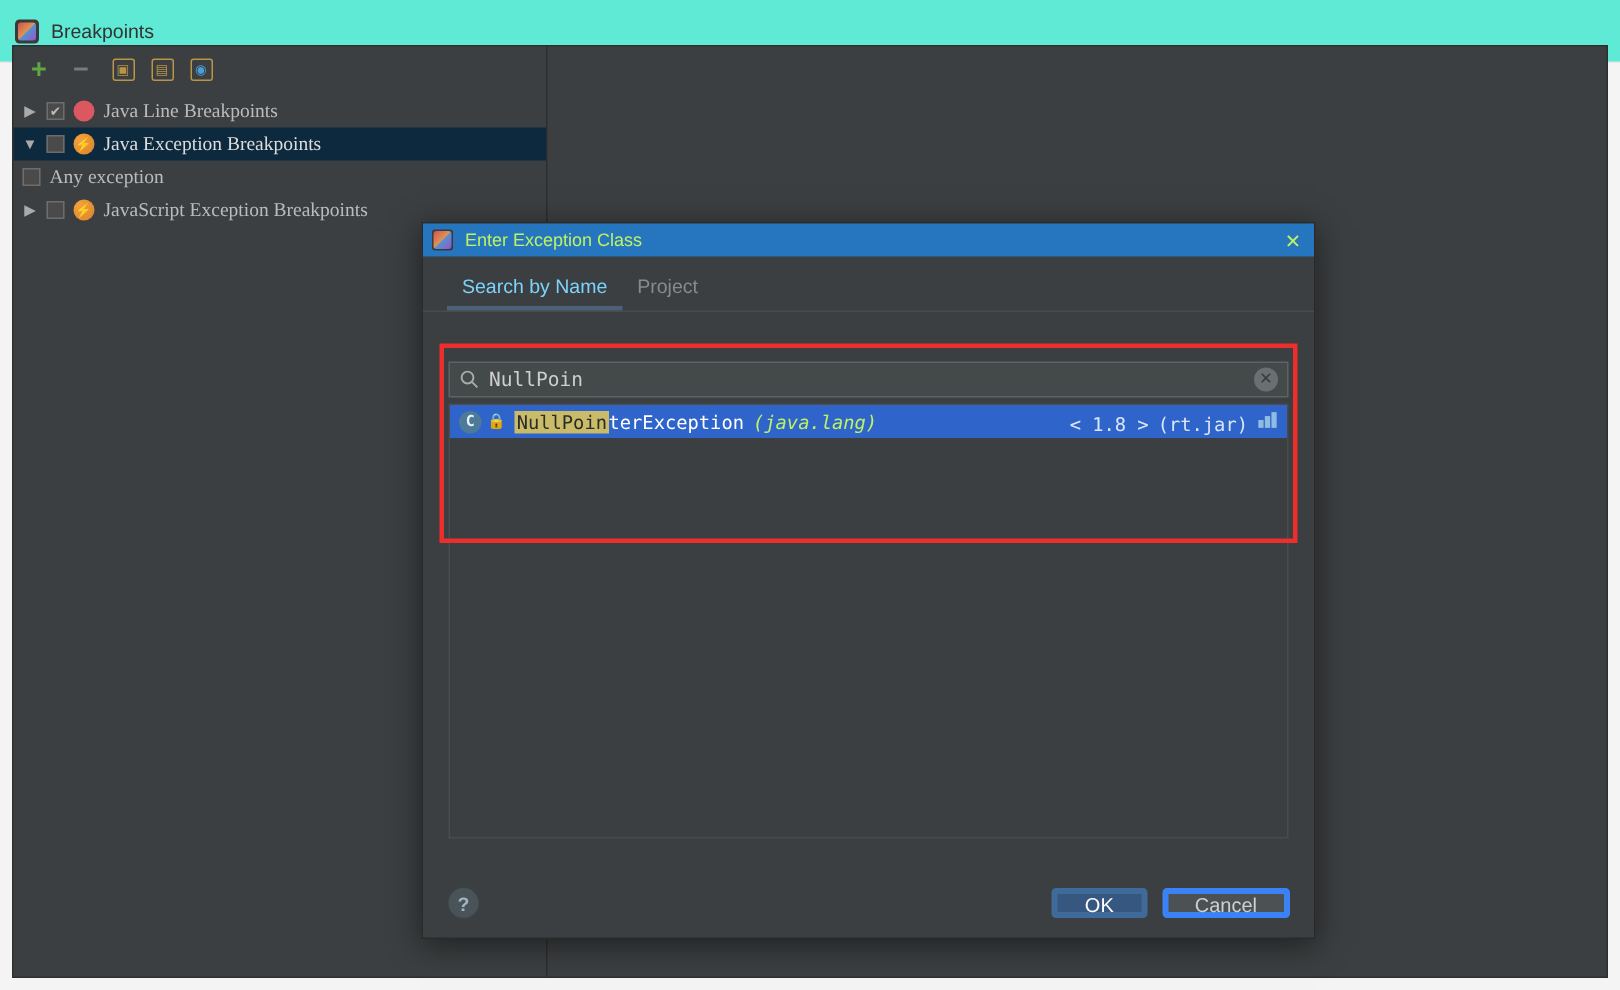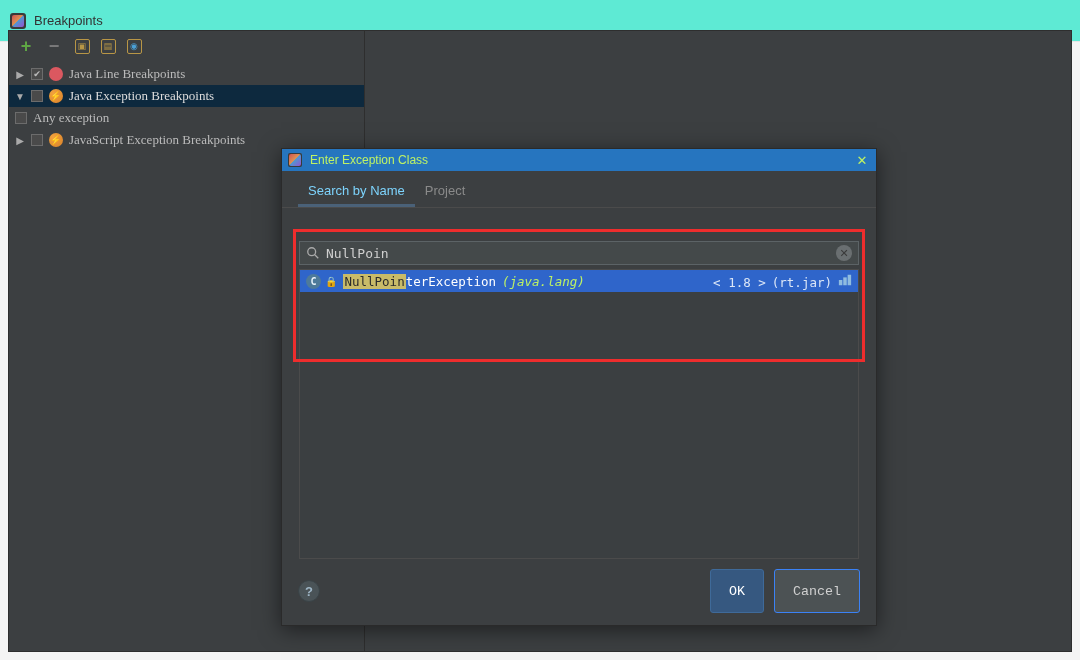--- a/index.html
+++ b/index.html
@@ -51,21 +51,21 @@
   .res-row.sel { background:#2f65ca; color:#fff; }
   .cicon { width:15px; height:15px; border-radius:50%; background:#4e7a9a; color:#e6f2fa; font-size:10px; font-weight:bold; text-align:center; line-height:15px; }
   .lock { font-size:10px; color:#9fc682; margin-left:-2px; }
   .res-row .hl { background:#c9bb68; color:#2b2b2b; padding:0 1px; }
   .res-row .pkg { color:#bef264;font-style:italic; }
   .res-row .meta { margin-left:auto; color:#dbe6f7; display:flex; align-items:flex-end; gap:6px; }
   .jar-icon { color:#dbe6f7; }
   .btnbar { position:absolute; left:16px; right:16px; bottom:12px; display:flex; align-items:center; }
   .help { width:22px; height:22px; border-radius:50%; background:#4a5357; color:#9fb6c6; text-align:center; line-height:22px; font-weight:bold; cursor:pointer; border:1px solid #3a4347; }
   .btnbar .sp { flex:1; }
-  .btn { height:44px; padding:0 18px; border-radius:3px; border:1px solid #3b82f6; background:#4c5254; color:#d0d0d0; cursor:pointer;font-family:Liberation Mono, monospace; }
+  .btn { height:20px; padding:0 18px; border-radius:3px; border:4px solid #3b82f6; background:#4c5254; color:#d0d0d0; cursor:pointer; }
   .btn.primary { background:#365880; border-color:#3f6a99; color:#fff; }
   .btn + .btn { margin-left:10px; }
 </style>
 </head>
 <body>
 
 <div class="outer">
   <div class="win-title-row">
     <span class="app-icon"></span>
     <span>Breakpoints</span>

